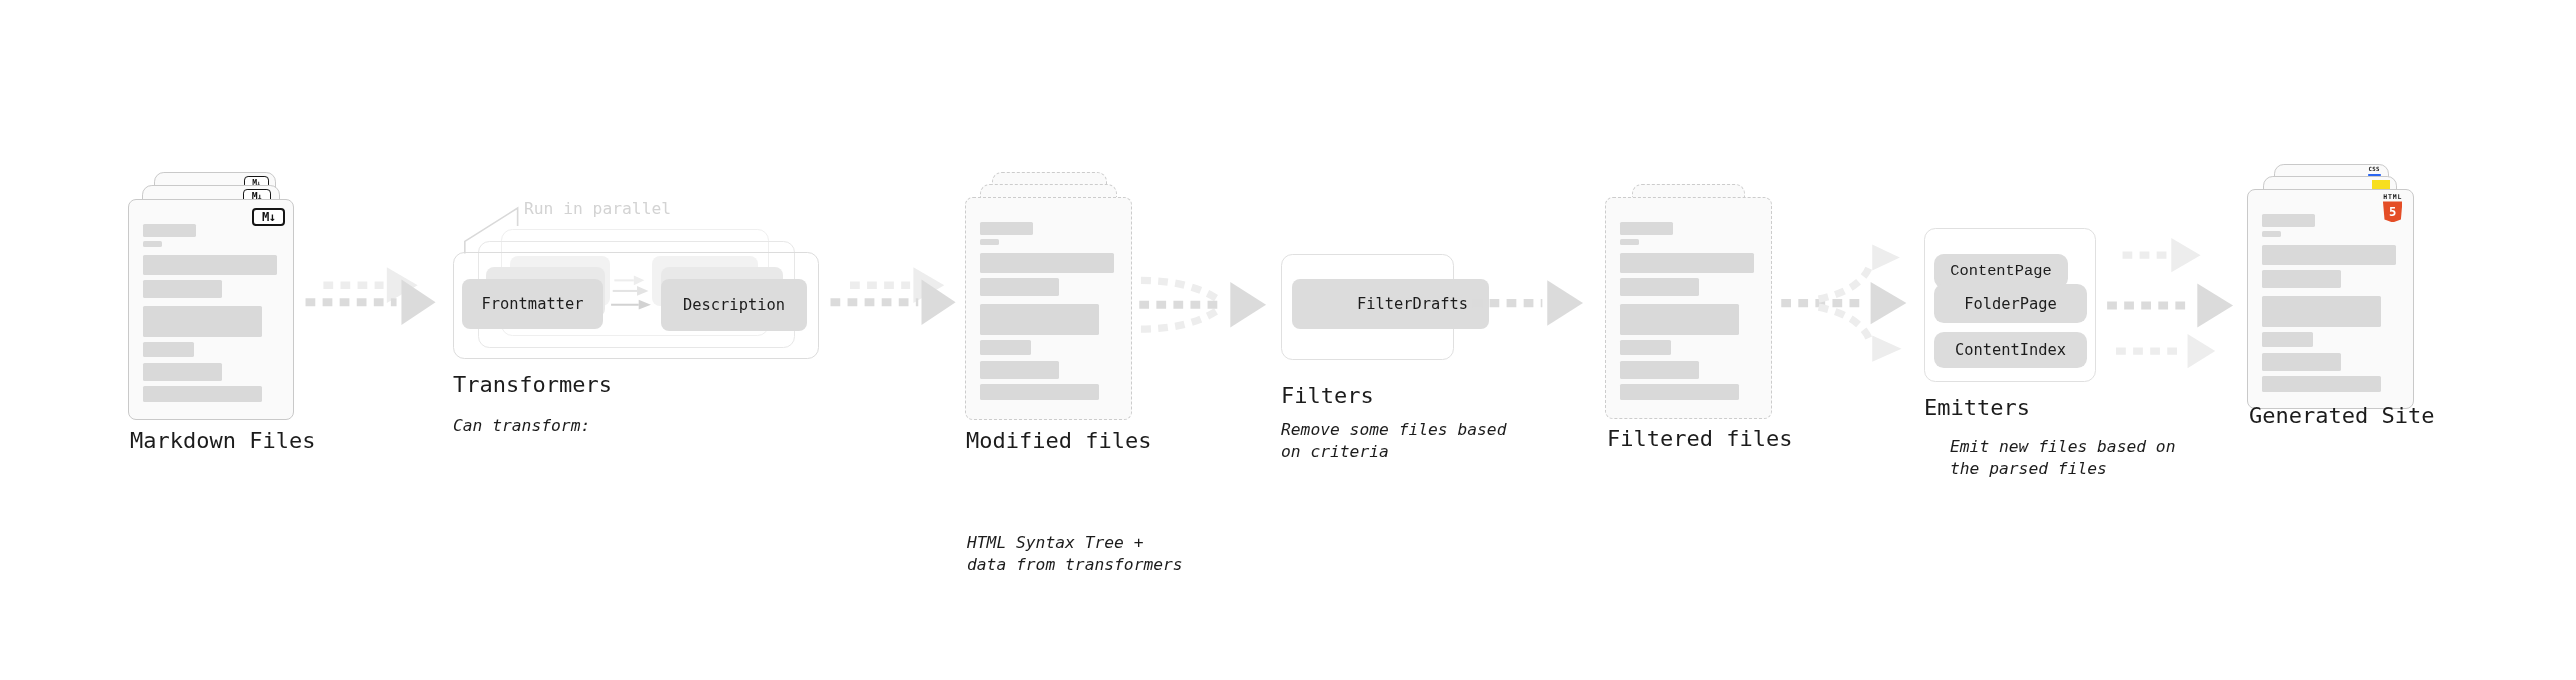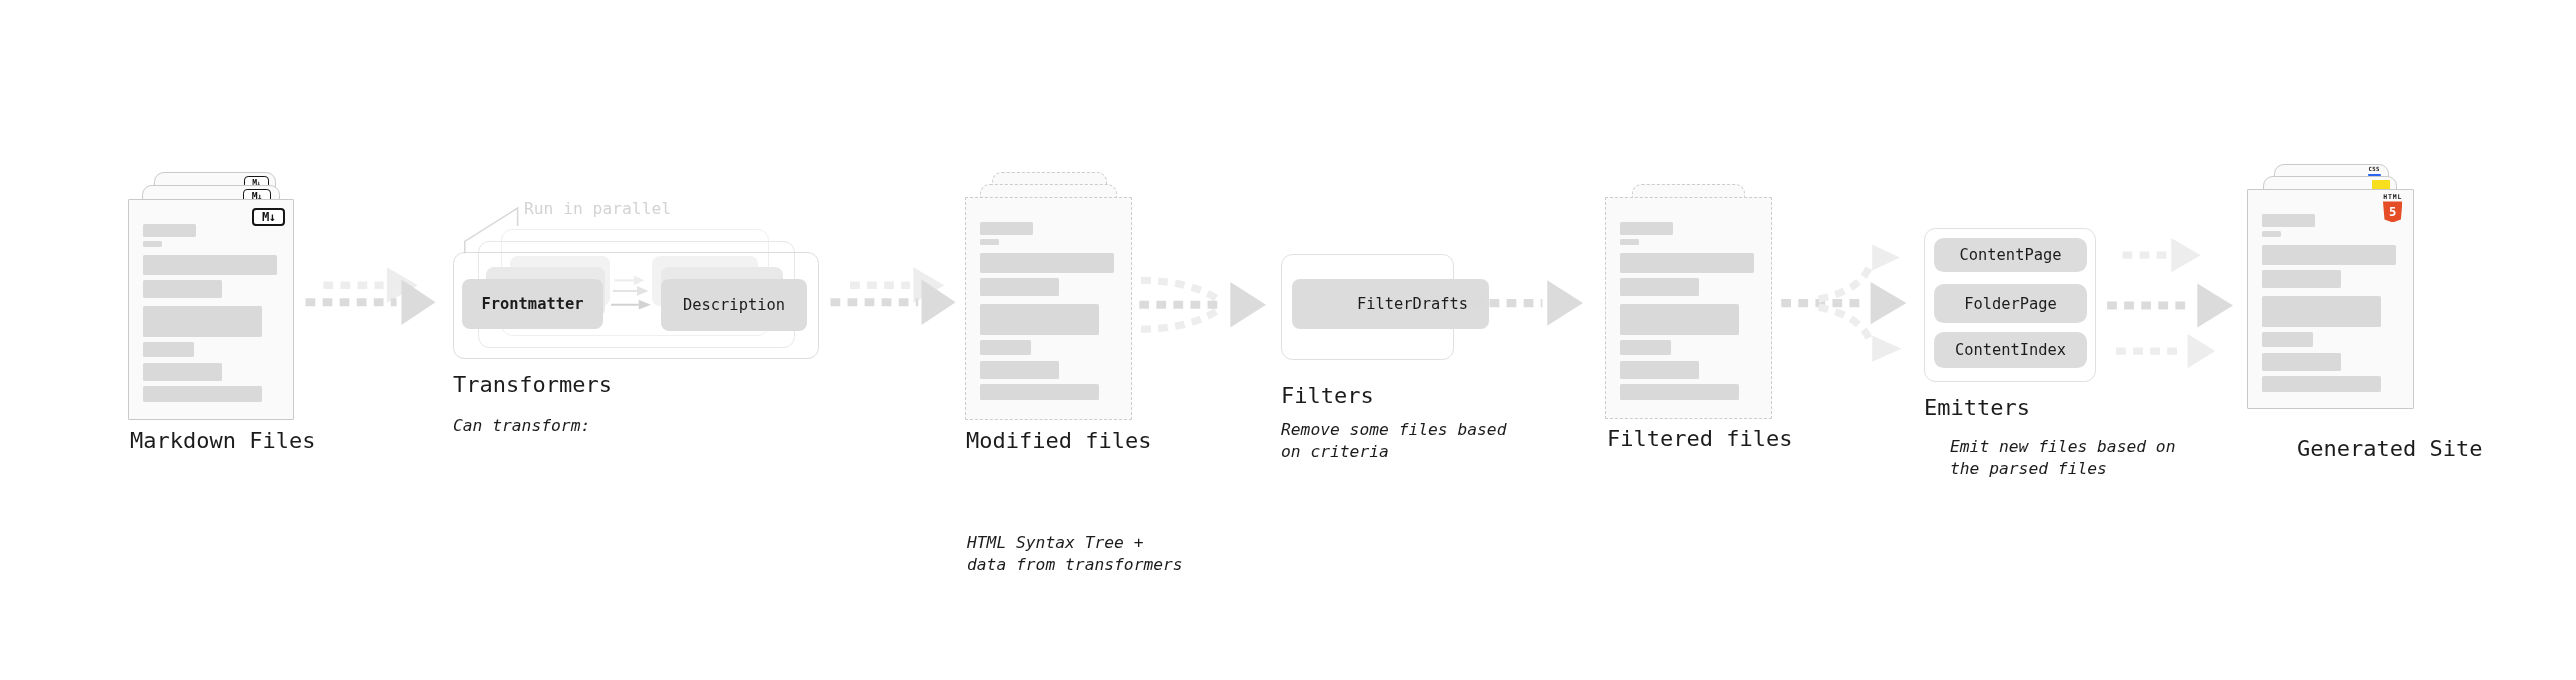--- a/index.html
+++ b/index.html
@@ -4,21 +4,21 @@
 <style>
   html,body{margin:0;padding:0;background:#fff;}
   .canvas{
     position:relative;width:2576px;height:681px;background:#fff;overflow:hidden;
     font-family:"DejaVu Sans Mono","Liberation Mono",monospace;color:var(--text,#1c1c1c);
   }
 
   
   .doc{
     position:absolute;background:var(--doc-bg,#fafafa);
-    border:1.2px solid var(--doc-border,#c9c9c9);border-radius:1px;box-sizing:border-box;
+    border:1.2px solid var(--doc-border,#c9c9c9);border-radius:8px;box-sizing:border-box;
   }
   .doc.dashed{border:1.6px dashed #cccccc;}
   .doc.backlayer{border-radius:9.8px;}
 
   .b{display:block;background:var(--bar,#d9d9d9);border-radius:1.6px;margin-left:14px;}
   .b1{width:53px;height:12.2px;margin-top:24.4px;}
   .b2{width:18.7px;height:6.5px;margin-top:4.1px;}
   .b3{width:134px;height:19.5px;margin-top:8.1px;}
   .b4{width:79px;height:18px;margin-top:4.9px;}
   .b5{width:119px;height:31px;margin-top:8.1px;}
@@ -112,21 +112,21 @@
 
   <div class="card l3" style="left:501px;top:229px;width:268px;height:107px;"></div>
   <div class="pill g2" style="left:510px;top:256px;width:100px;height:50px;"></div>
   <div class="pill g2" style="left:652px;top:256px;width:106px;height:50px;"></div>
 
   <div class="card l2" style="left:478px;top:241px;width:317px;height:107px;"></div>
   <div class="pill g1" style="left:486px;top:267px;width:119px;height:50px;"></div>
   <div class="pill g1" style="left:661px;top:267px;width:122px;height:50px;"></div>
 
   <div class="card" style="left:453px;top:252px;width:366px;height:107px;"></div>
-  <div class="pill" style="left:462px;top:279px;width:141px;height:50px;font-weight:bold;">Frontmatter</div>
+  <div class="pill" style="left:462px;top:279px;width:141px;height:50px;">Frontmatter</div>
   <div class="pill" style="left:661px;top:279px;width:146px;height:52px;">Description</div>
 
   <div class="sec-title" style="left:453px;top:371px;">Transformers</div>
   <div class="sec-sub" style="left:453px;top:415px;">Can transform:</div>
 
   <div class="doc dashed backlayer" style="left:992px;top:172px;width:115px;height:222px;"></div>
   <div class="doc dashed backlayer" style="left:980px;top:184px;width:137px;height:222px;"></div>
   <div class="doc dashed" style="left:965px;top:197px;width:167px;height:223px;">
     <i class="b b1"></i>
       <i class="b b2"></i>
@@ -154,21 +154,21 @@
       <i class="b b3"></i>
       <i class="b b4"></i>
       <i class="b b5"></i>
       <i class="b b6"></i>
       <i class="b b7"></i>
       <i class="b b8"></i>
   </div>
   <div class="sec-title" style="left:1607px;top:425px;">Filtered files</div>
 
   <div class="card" style="left:1924px;top:228px;width:172px;height:154px;border-color:#e0e0e0;"></div>
-  <div class="pill sm" style="left:1934px;top:238px;width:153px;height:34px;">ContentPage</div>
+  <div class="pill sm" style="left:1934px;top:254px;width:134px;height:34px;font-family:Liberation Mono, monospace;">ContentPage</div>
   <div class="pill sm" style="left:1934px;top:284px;width:153px;height:39px;">FolderPage</div>
   <div class="pill sm" style="left:1934px;top:332px;width:153px;height:36px;">ContentIndex</div>
   <div class="sec-title" style="left:1924px;top:394px;">Emitters</div>
   <div class="sec-sub" style="left:1924px;top:436px;margin-left:26px;">Emit new files based on
 the parsed files</div>
 
   <div class="doc backlayer" style="left:2274px;top:164px;width:115px;height:220px;">
     <div class="css-badge">
       <div class="css-word">CSS</div>
       <div class="css-bar"></div>
@@ -186,21 +186,21 @@
     </div>
     <i class="b b1"></i>
       <i class="b b2"></i>
       <i class="b b3"></i>
       <i class="b b4"></i>
       <i class="b b5"></i>
       <i class="b b6"></i>
       <i class="b b7"></i>
       <i class="b b8"></i>
   </div>
-  <div class="sec-title" style="left:2249px;top:435px;margin-left:48px;">Generated Site</div>
+  <div class="sec-title" style="left:2249px;top:402px;">Generated Site</div>
 
   <svg class="overlay" width="2576" height="681" viewBox="0 0 3170 838">
 
     <g>
       <path class="leader" d="M572,312 L572,297 L637,256 L637,278"></path>
     </g>
 
     <g>
       <line x1="756" y1="345" x2="780" y2="345" stroke="#ededed" stroke-width="2.5"></line>
         <polygon points="780,339 780,351 793,345" fill="#ededed"></polygon>

